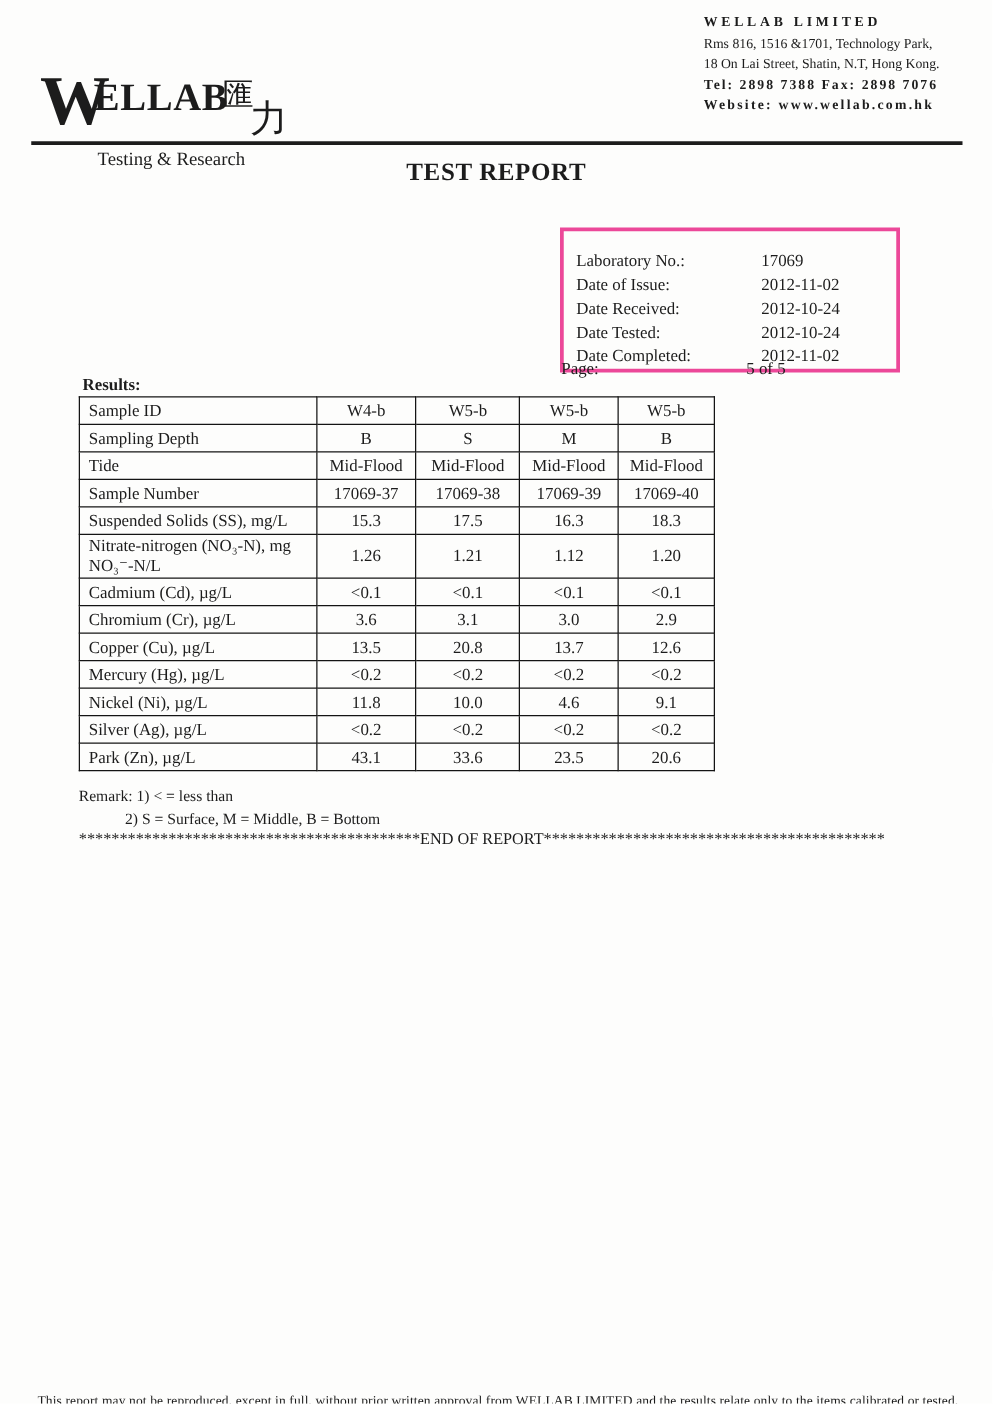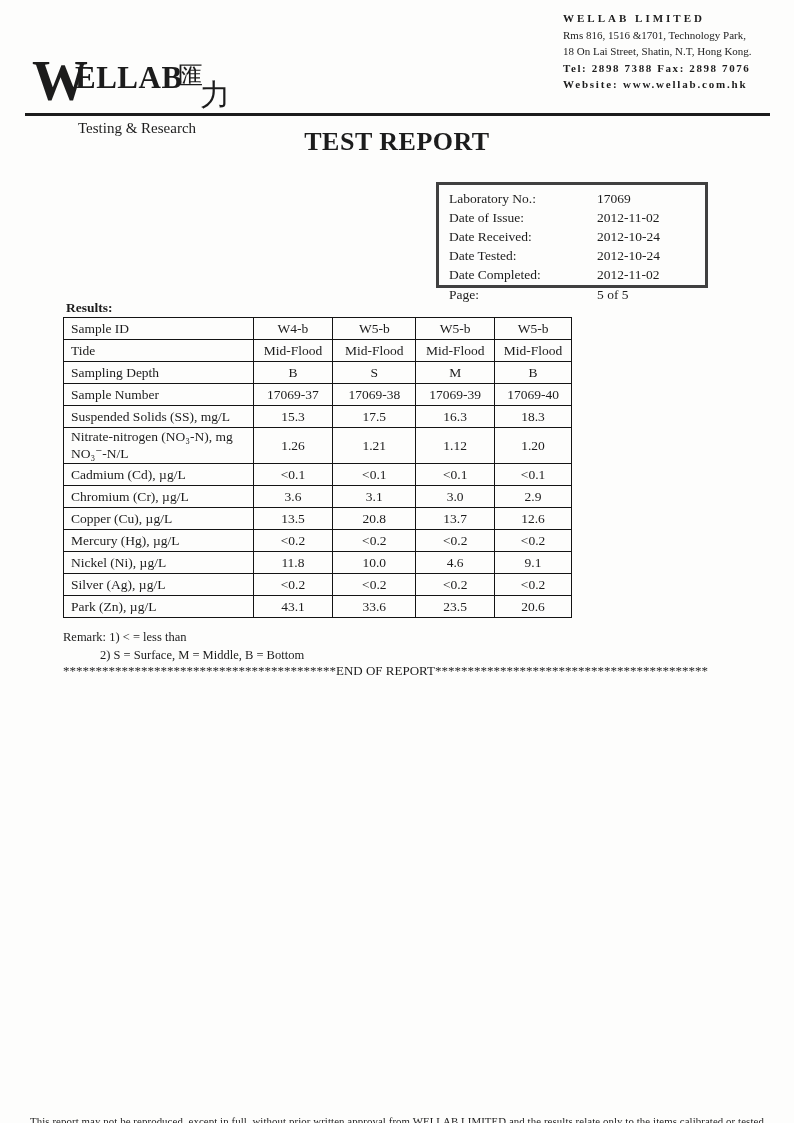--- a/index.html
+++ b/index.html
@@ -16,24 +16,24 @@
   .logo-cn1 { position:absolute; left:148px; top:14px; font-size:25px; }
   .logo-cn2 { position:absolute; left:170px; top:30px; font-size:30px; }
   
   .company { position:absolute; left:563px; top:10px; width:215px; font-size:11px; line-height:16.5px; white-space:nowrap; }
   .company-name { font-weight:bold; letter-spacing:3px; }
   .company-telfax { font-weight:bold; letter-spacing:1.6px;font-family:Liberation Serif, serif; }
   .company-web { font-weight:bold; letter-spacing:1.8px; }
   
   .rule { position:absolute; left:25px; top:113px; width:745px; height:3px; background:#1c1c1c; }
   .title { position:absolute; left:0; top:127px; width:794px; text-align:center;
-           font-size:26px; font-weight:bold; letter-spacing:0.5px; }
-  
-  .lab-box { position:absolute; left:436px; top:182px; width:266px; height:96px;
-             border:3px solid #404040; padding-top:4px; }
+           font-size:20px; font-weight:bold; letter-spacing:0.5px; }
+  
+  .lab-box { position:absolute; left:448px; top:182px; width:266px; height:96px;
+             border:3px solid #ec4899; padding-top:14px; }
   .lab-row { display:flex; height:19px; align-items:center; padding-left:10px; font-size:13.5px; }
   .lab-label { width:148px; }
   .page-row { position:absolute; left:439px; top:287px; display:flex; font-size:13.5px; padding-left:10px; width:266px; }
   .page-row .lab-label { width:148px; }
   
   .results-heading { position:absolute; left:66px; top:300px; font-size:13.5px; font-weight:bold; }
   .results-table { position:absolute; left:63px; top:317px; width:509px;
                    border-collapse:collapse; font-size:13.5px; }
   .results-table td { border:1.5px solid #141414; padding:1px 4px; height:19px; }
   .results-table td.p-label { padding-left:7px; }
@@ -117,36 +117,36 @@
     <tbody>
   <tr>
     <td class="p-label">Sample ID</td>
     <td class="p-val">W4-b</td>
     <td class="p-val">W5-b</td>
     <td class="p-val">W5-b</td>
     <td class="p-val">W5-b</td>
   </tr>
 
   <tr>
-    <td class="p-label">Tide</td>
-    <td class="p-val">Mid-Flood</td>
-    <td class="p-val">Mid-Flood</td>
-    <td class="p-val">Mid-Flood</td>
-    <td class="p-val">Mid-Flood</td>
-  </tr>
-
-  <tr>
     <td class="p-label">Sampling Depth</td>
     <td class="p-val">B</td>
     <td class="p-val">S</td>
     <td class="p-val">M</td>
     <td class="p-val">B</td>
   </tr>
 
   <tr>
+    <td class="p-label">Tide</td>
+    <td class="p-val">Mid-Flood</td>
+    <td class="p-val">Mid-Flood</td>
+    <td class="p-val">Mid-Flood</td>
+    <td class="p-val">Mid-Flood</td>
+  </tr>
+
+  <tr>
     <td class="p-label">Sample Number</td>
     <td class="p-val">17069-37</td>
     <td class="p-val">17069-38</td>
     <td class="p-val">17069-39</td>
     <td class="p-val">17069-40</td>
   </tr>
 
   <tr>
     <td class="p-label">Suspended Solids (SS), mg/L</td>
     <td class="p-val">15.3</td>

